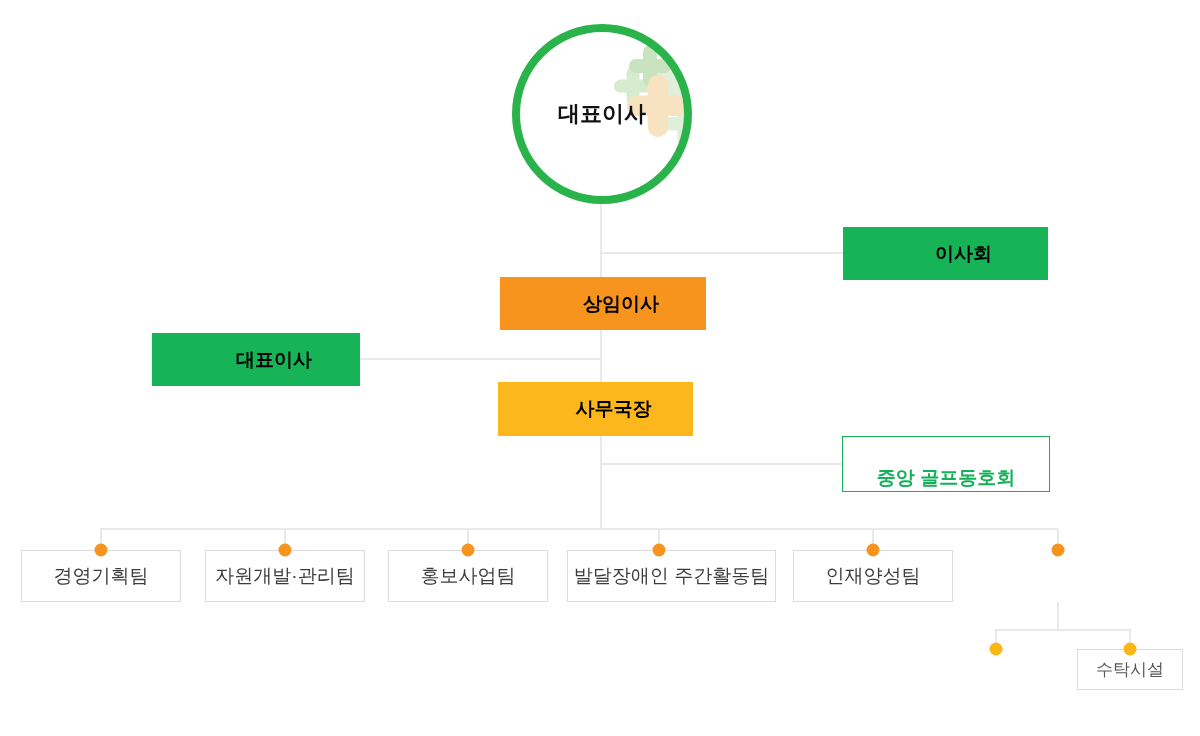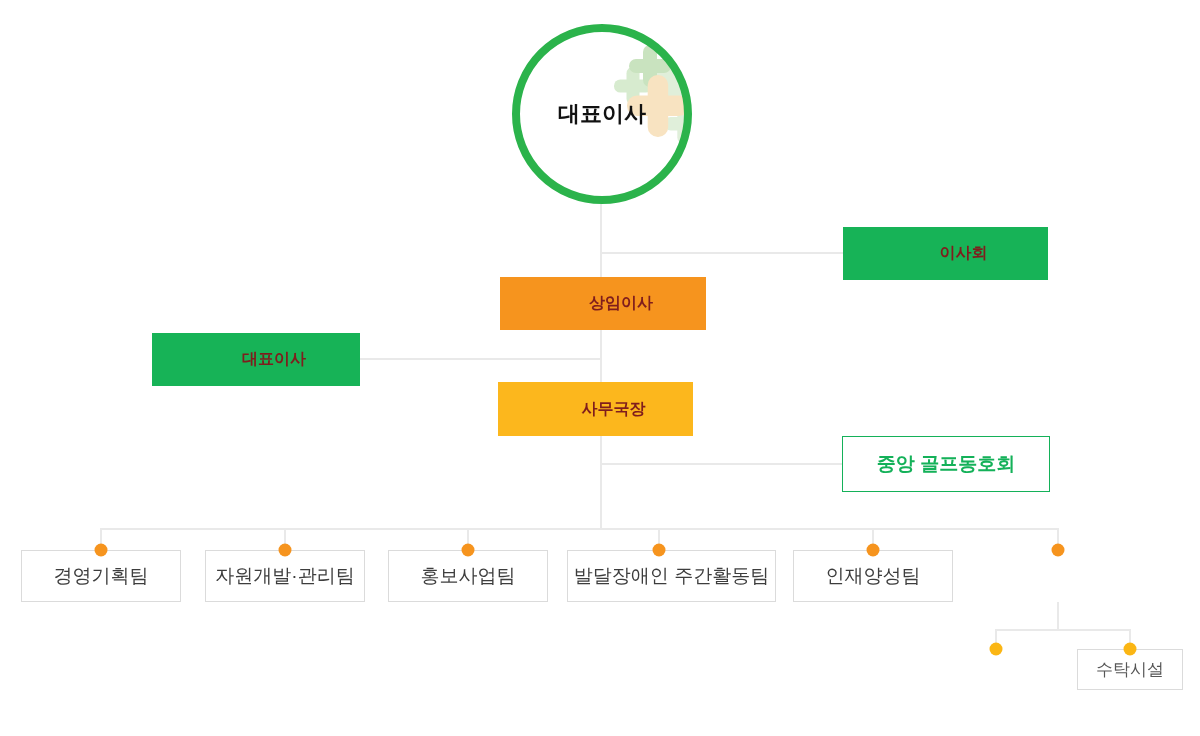--- a/index.html
+++ b/index.html
@@ -8,27 +8,27 @@
     font-family:"Liberation Sans","DejaVu Sans",sans-serif;
   }
   .line{position:absolute;background:var(--line-gray);z-index:1;}
   .dot{position:absolute;width:13px;height:13px;border-radius:50%;transform:translate(-50%,-50%);z-index:3;}
   .dot-orange{background:var(--dot-orange);}
   .dot-amber{background:var(--dot-amber);}
   .box{
     position:absolute;display:flex;align-items:center;justify-content:center;
     z-index:2;box-sizing:border-box;white-space:nowrap;
   }
-  .solid{color:#7f1d1d;font-weight:700;font-size:16px;padding-left:36px;}
+  .solid{color:#000000;font-weight:700;font-size:19px;padding-left:36px;}
   .bg-green{background:var(--box-green);}
   .bg-orange{background:var(--box-orange);}
   .bg-amber{background:var(--box-amber);}
   .outline-green{
     background:#fff;border:1px solid var(--golf-green);
-    color:var(--golf-green);font-weight:700;font-size:19px;
+    color:var(--golf-green);font-weight:700;font-size:19px;align-items:flex-end;
   }
   .team{
     background:#fff;border:1px solid var(--box-border);
     color:var(--team-text);font-weight:400;font-size:19px;
   }
   .facility{
     background:#fff;border:1px solid var(--box-border);
     color:var(--facility-text);font-weight:400;font-size:17px;
   }
   .ceo{position:absolute;left:512px;top:24px;width:180px;height:180px;z-index:2;}

